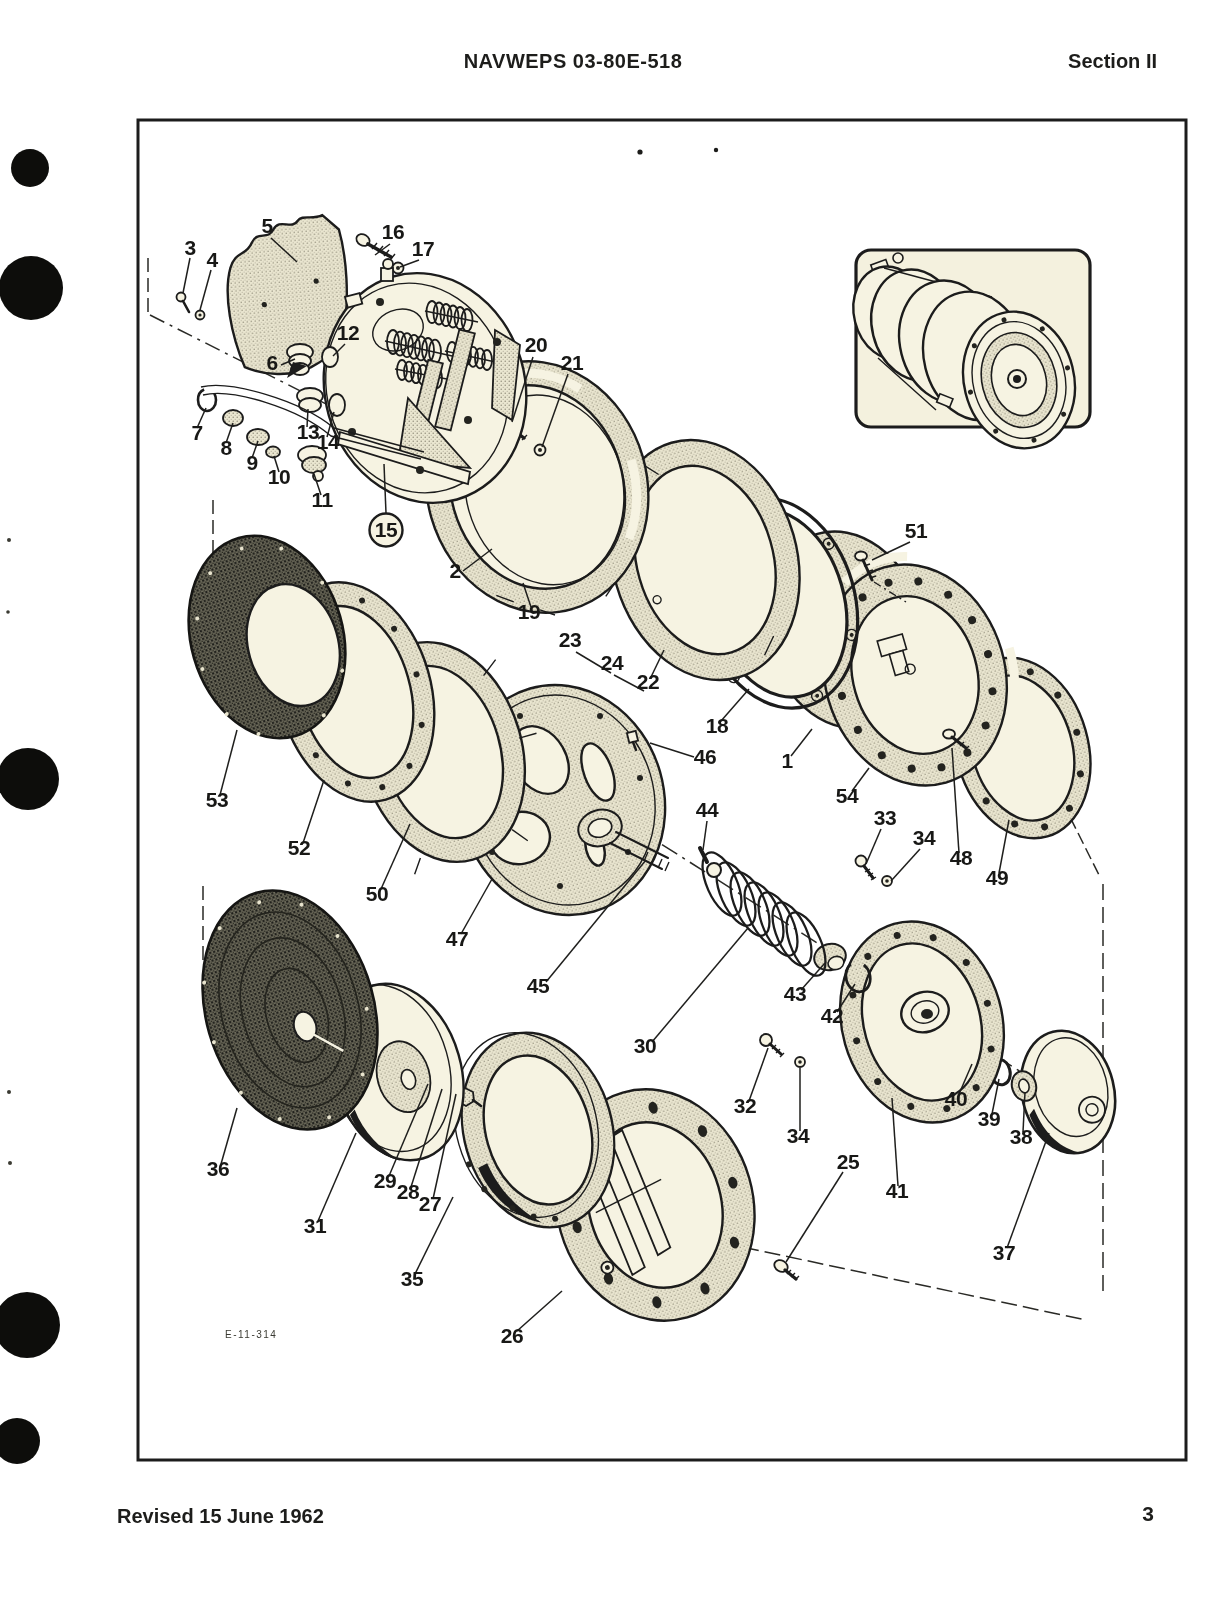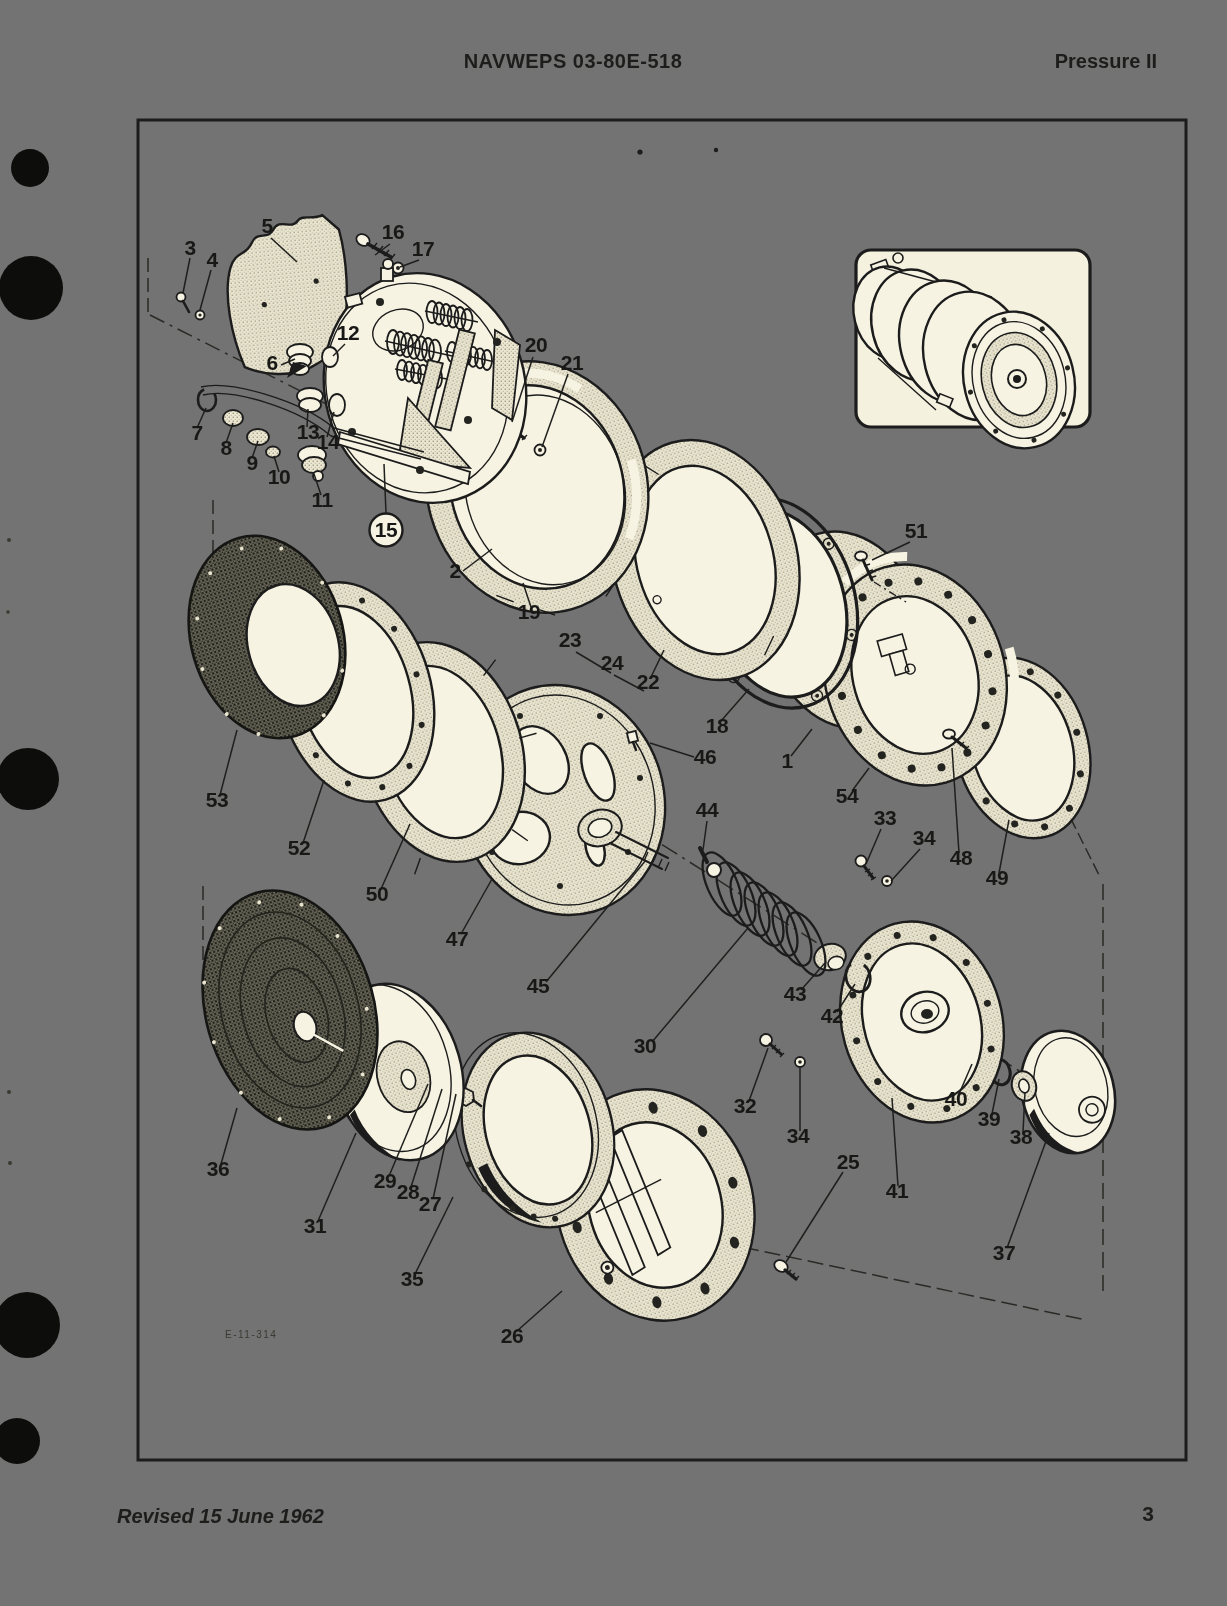--- a/index.html
+++ b/index.html
@@ -1,43 +1,43 @@
 <!DOCTYPE html>
 <html><head>
 <meta charset="utf-8">
 <style>
   html,body{margin:0;padding:0;background:#d8d4bc;}
-  .page{position:relative;width:1227px;height:1606px;background:#737373;
+  .page{position:relative;width:1227px;height:1606px;background:#ffffff;
         font-family:"Liberation Sans",sans-serif;overflow:hidden;}
   .txt{position:absolute;color:#1d1d1b;font-weight:bold;white-space:nowrap;}
   #hdr-doc{top:50px;left:573px;transform:translateX(-50%);font-size:20px;letter-spacing:.5px;}
   #hdr-sec{top:50px;right:70px;font-size:20px;}
   #cap{top:1470px;left:622px;transform:translateX(-50%);font-size:21px;font-style:italic;}
-  #rev{top:1505px;left:117px;font-size:20px;font-style:italic;}
+  #rev{top:1505px;left:117px;font-size:20px;}
   #pgno{top:1502px;right:73px;font-size:21px;}
   svg{position:absolute;left:0;top:0;}
   .s{stroke:#1c1c1c;fill:none;stroke-width:2.4;stroke-linecap:round;}
   .st{stroke:#1c1c1c;fill:none;stroke-width:1.4;}
   .fp{fill:#f6f3e2;stroke:#1c1c1c;stroke-width:2.4;}
   .fl{fill:url(#stipL);stroke:#1c1c1c;stroke-width:2.4;}
   .fd{fill:url(#stipD);stroke:#151513;stroke-width:2.6;}
   .hole{fill:#23231f;stroke:none;}
   .ldr{stroke:#1f1f1d;stroke-width:1.5;}
   .axis{stroke:#2a2a26;stroke-width:1.5;fill:none;}
   .callout{font-family:"Liberation Sans",sans-serif;font-weight:bold;font-size:21px;
            fill:#181816;text-anchor:middle;letter-spacing:-0.5px;}
   .dwg{font-family:"Liberation Sans",sans-serif;font-size:10px;fill:#3a3a32;letter-spacing:1.5px;}
 </style>
 </head>
 <body>
 
 <div class="page">
 
   <span class="txt" id="hdr-doc">NAVWEPS 03-80E-518</span>
-  <span class="txt" id="hdr-sec">Pressure II</span>
+  <span class="txt" id="hdr-sec">Section II</span>
   <span class="txt" id="rev">Revised 15 June 1962</span>
   <span class="txt" id="pgno">3</span>
 
   <svg width="1227" height="1606" viewBox="0 0 1227 1606">
     <defs>
       <pattern id="stipL" width="4" height="4" patternUnits="userSpaceOnUse">
         <rect width="4" height="4" fill="#eae6d0"></rect>
         <circle cx="1.2" cy="1.2" r="0.7" fill="#8a8574"></circle>
         <circle cx="3.2" cy="3.2" r="0.5" fill="#9b9685"></circle>
       </pattern>

